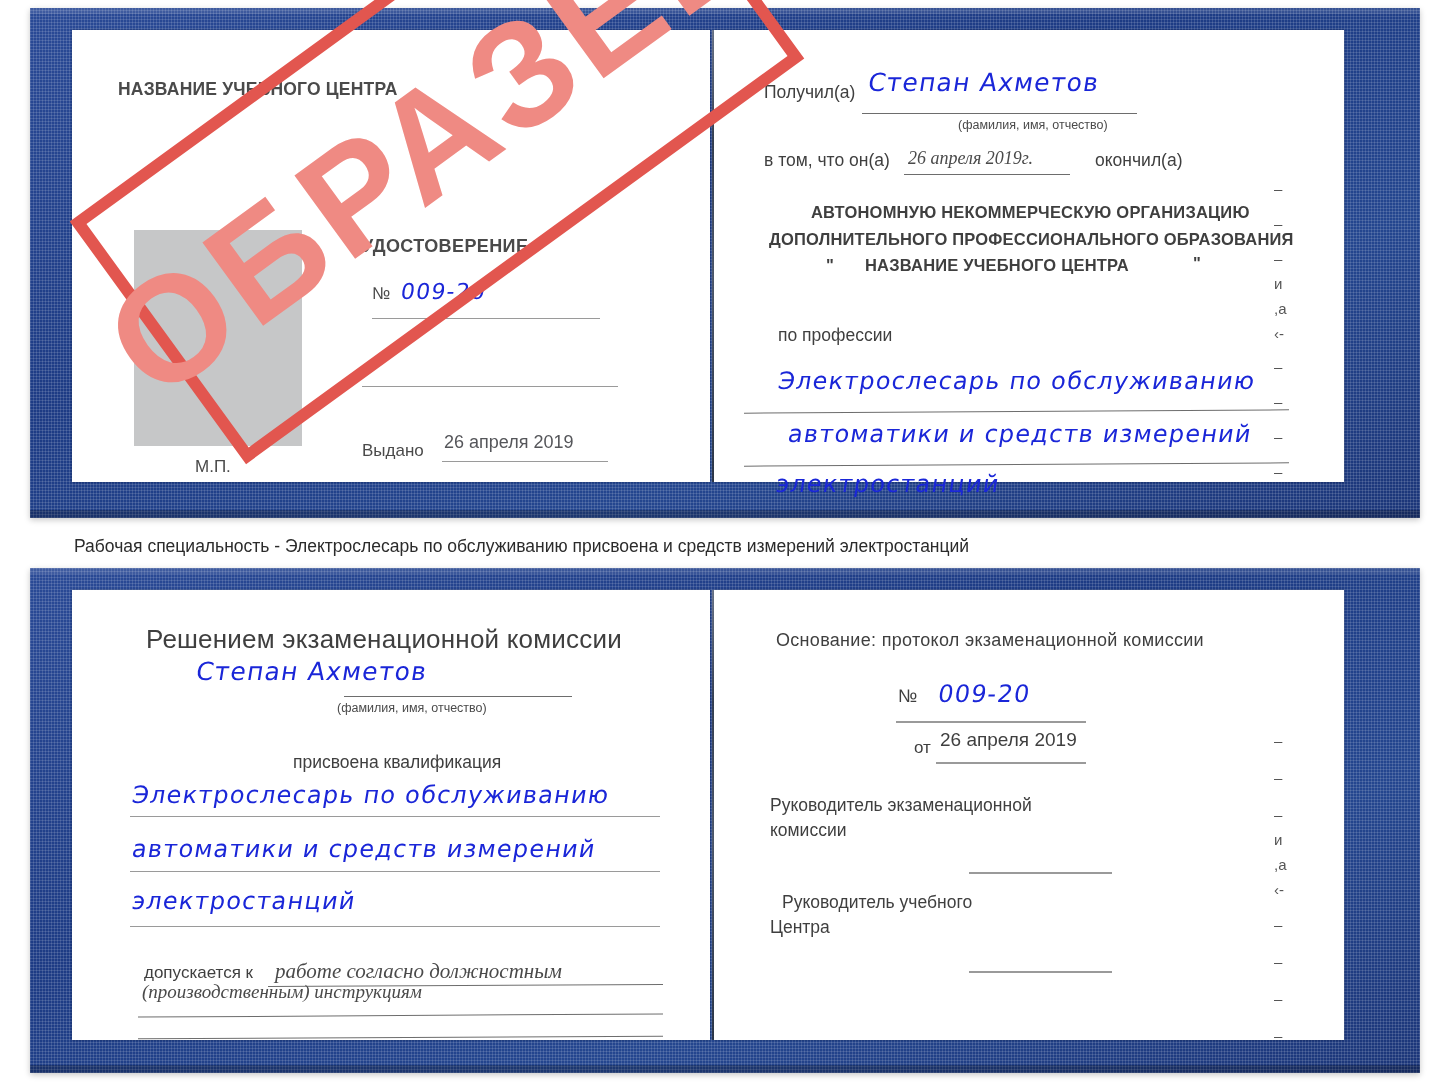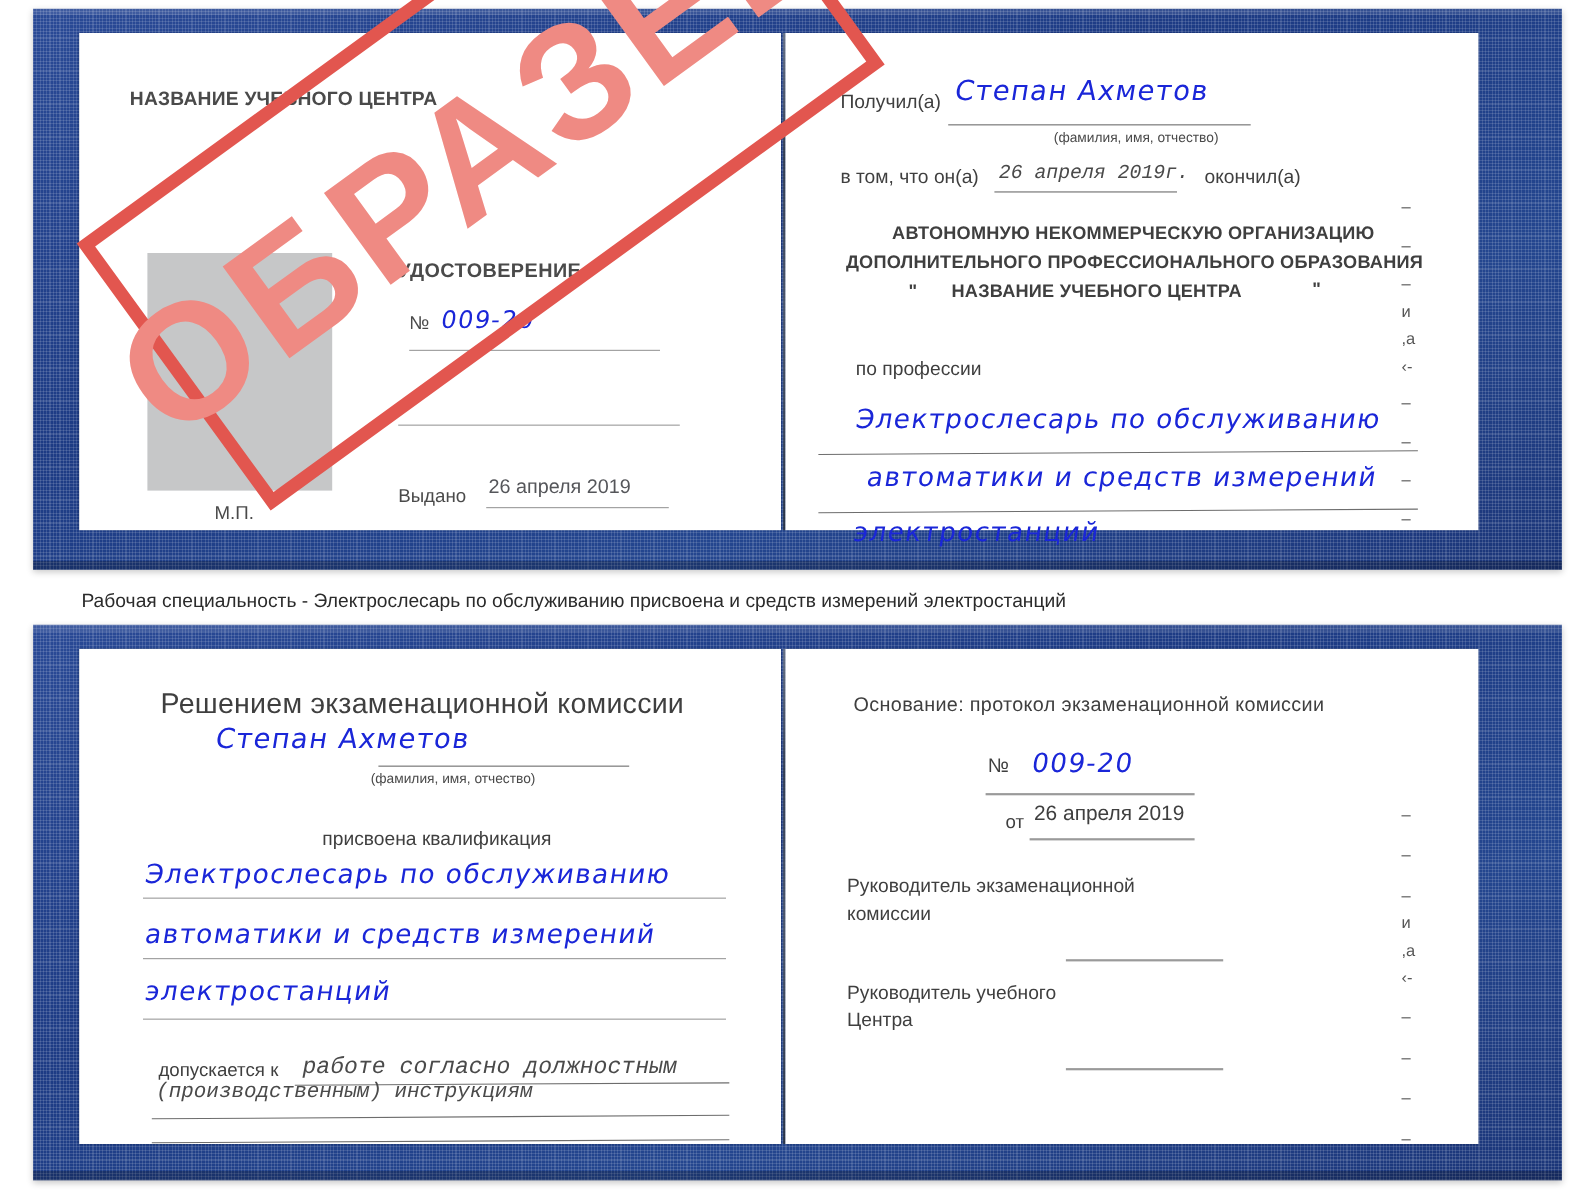--- a/index.html
+++ b/index.html
@@ -44,21 +44,21 @@
 
   .hand{
     font-family:"DejaVu Sans","Liberation Sans",sans-serif;
     color:#1a26d8;
     font-style:normal;
     letter-spacing:1.2px;
     transform:skewX(-9deg);
     transform-origin:left bottom;
   }
   .ital{
-    font-family:Liberation Mono, monospace;
+    font-family:Liberation Serif, serif;
     font-style:italic;color:#4a4a4a;
   }
   .photo-box{position:absolute;background:#c6c7c8;}
 
   
   .stamp{
     position:absolute;
     transform:rotate(-36deg);
     transform-origin:center center;
     pointer-events:none;
@@ -215,21 +215,21 @@
     <div class="hline" style="left:182px;top:131px;width:190px;height:2px;"></div>
 
     <div class="t" style="left:200px;top:148px;font-size:17px;color:#3f3f3f;">от</div>
     <div class="t" style="left:226px;top:139px;font-size:19px;color:#3f3f3f;">26 апреля 2019</div>
     <div class="hline" style="left:222px;top:172px;width:150px;height:2px;"></div>
 
     <div class="t" style="left:56px;top:205px;font-size:17.5px;color:#3f3f3f;">Руководитель экзаменационной</div>
     <div class="t" style="left:56px;top:230px;font-size:17.5px;color:#3f3f3f;">комиссии</div>
     <div class="hline" style="left:255px;top:282px;width:143px;height:2px;"></div>
 
-    <div class="t" style="left:56px;top:302px;font-size:17.5px;color:#3f3f3f;">Руководитель учебного</div>
+    <div class="t" style="left:68px;top:302px;font-size:17.5px;color:#3f3f3f;">Руководитель учебного</div>
     <div class="t" style="left:56px;top:327px;font-size:17.5px;color:#3f3f3f;">Центра</div>
     <div class="hline" style="left:255px;top:381px;width:143px;height:2px;"></div>
 
     <div style="position:absolute;left:560px;top:142px;width:30px;">
       <div class="frag" style="position:static;">–</div>
       <div class="frag" style="position:static;margin-top:20px;">–</div>
       <div class="frag" style="position:static;margin-top:20px;">–</div>
       <div class="frag" style="position:static;margin-top:8px;">и</div>
       <div class="frag" style="position:static;margin-top:8px;">,а</div>
       <div class="frag" style="position:static;margin-top:8px;">‹-</div>

